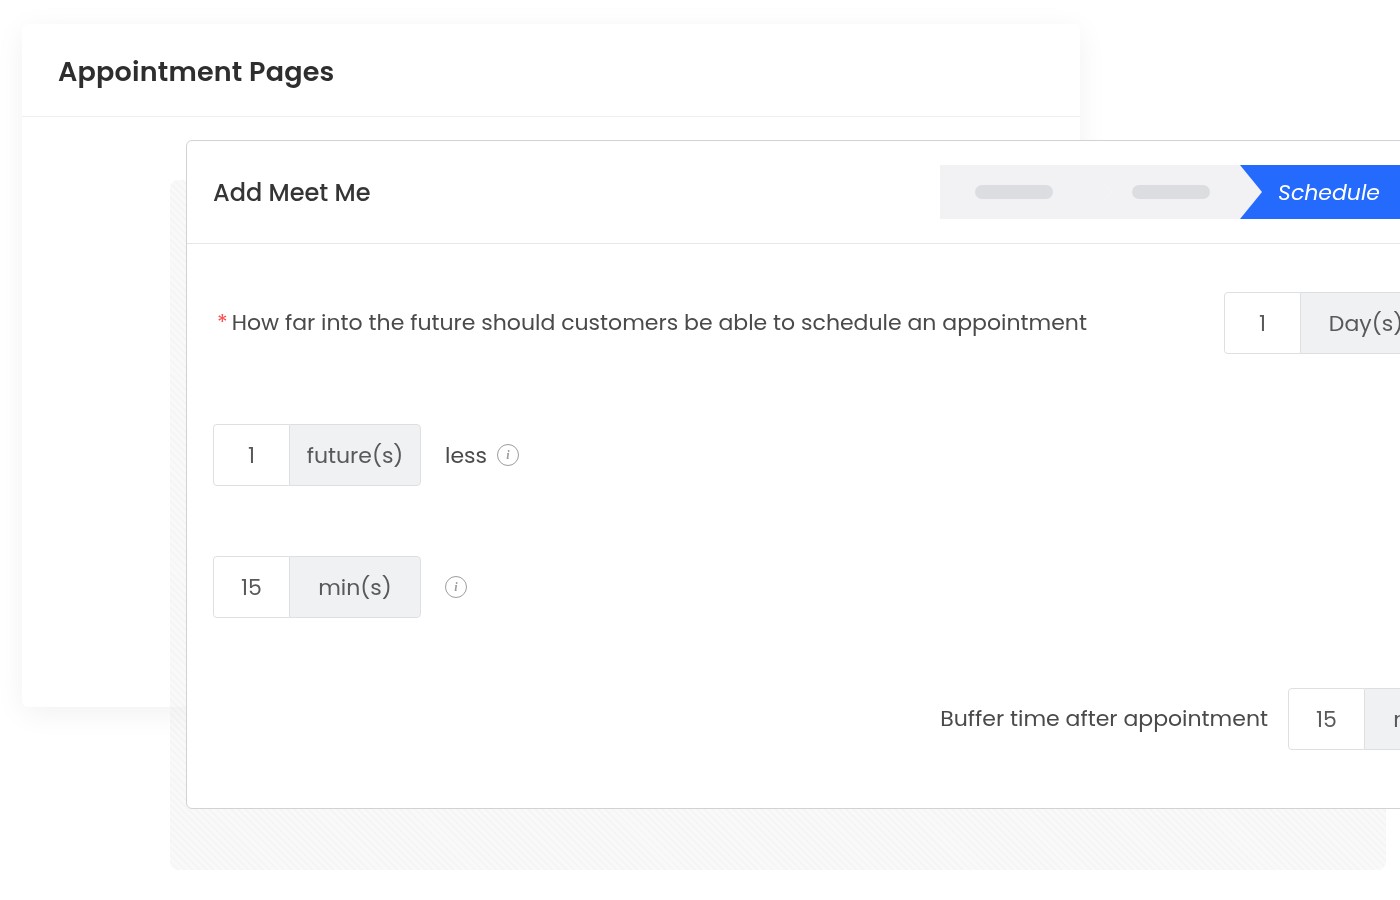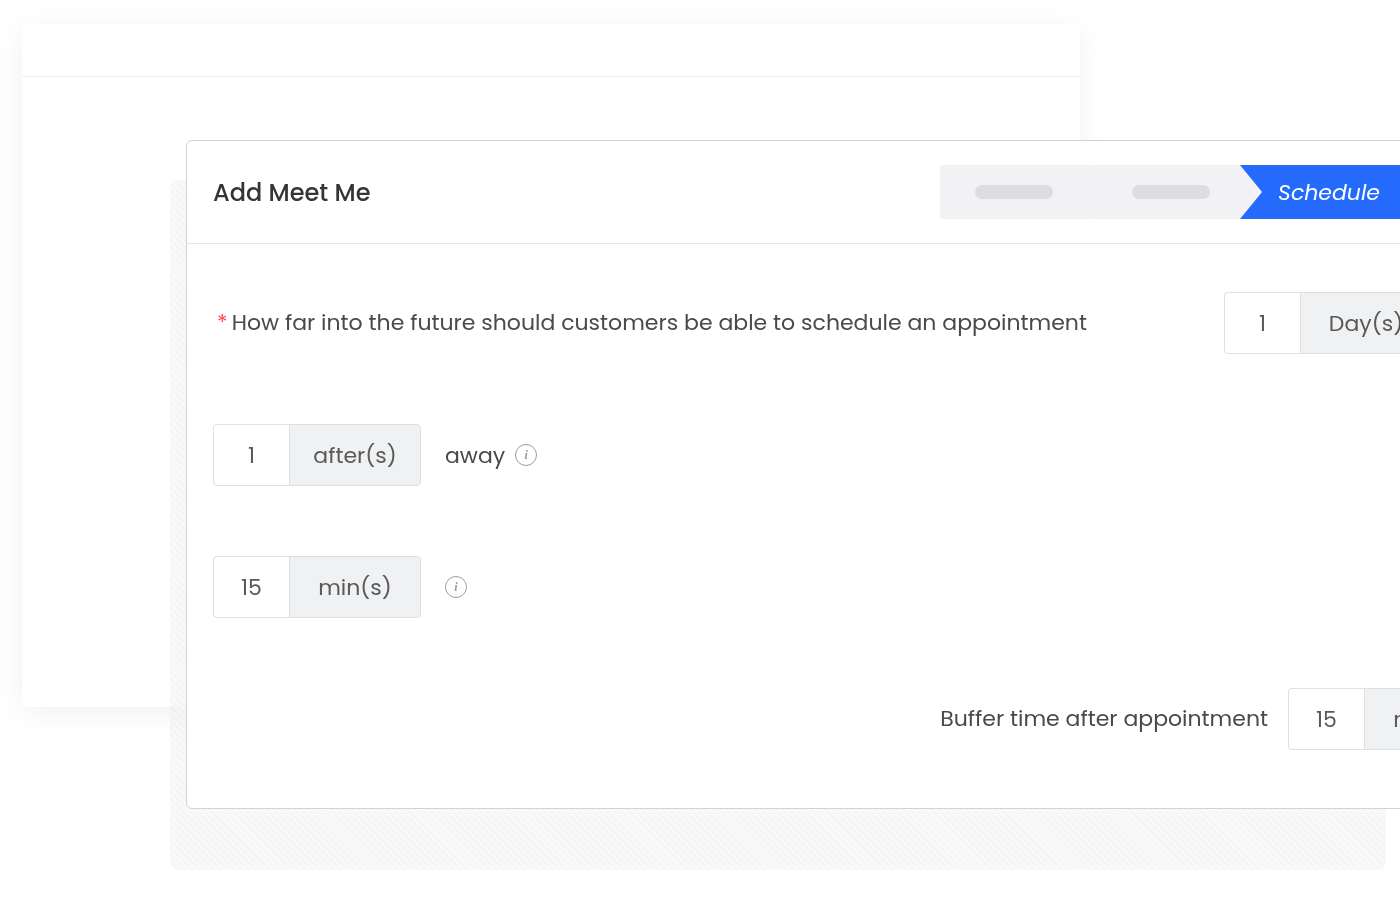--- a/index.html
+++ b/index.html
@@ -198,20 +198,21 @@
       font-weight:700;
       line-height:1;
       font-family: Georgia, serif;
       font-style: italic;
     }
   </style>
 </head>
 <body>
 
 <div class="outer-card">
+  <h1 class="outer-title">Appointment Pages</h1>
   <hr class="outer-rule">
 </div>
 
 <div class="shadow-patch"></div>
 
 <div class="modal-card">
 
   <div class="modal-header">
     <div class="modal-title">Add Meet Me</div>
 
@@ -242,24 +243,24 @@
         <div class="unit-box">Day(s)</div>
       </div>
       <div class="trailer" style="visibility:hidden">
         <span class="info-icon">i</span>
       </div>
     </div>
 
     <div class="row">
       <div class="value-group">
         <input class="value-input" value="1" style="">
-        <div class="unit-box">after(s)</div>
+        <div class="unit-box">future(s)</div>
       </div>
       <div class="trailer">
-        <span>away</span>
+        <span>less</span>
         <span class="info-icon">i</span>
       </div>
     </div>
 
     <div class="row">
       <div class="value-group">
         <input class="value-input" value="15" style="">
         <div class="unit-box">min(s)</div>
       </div>
       <div class="trailer narrow">

